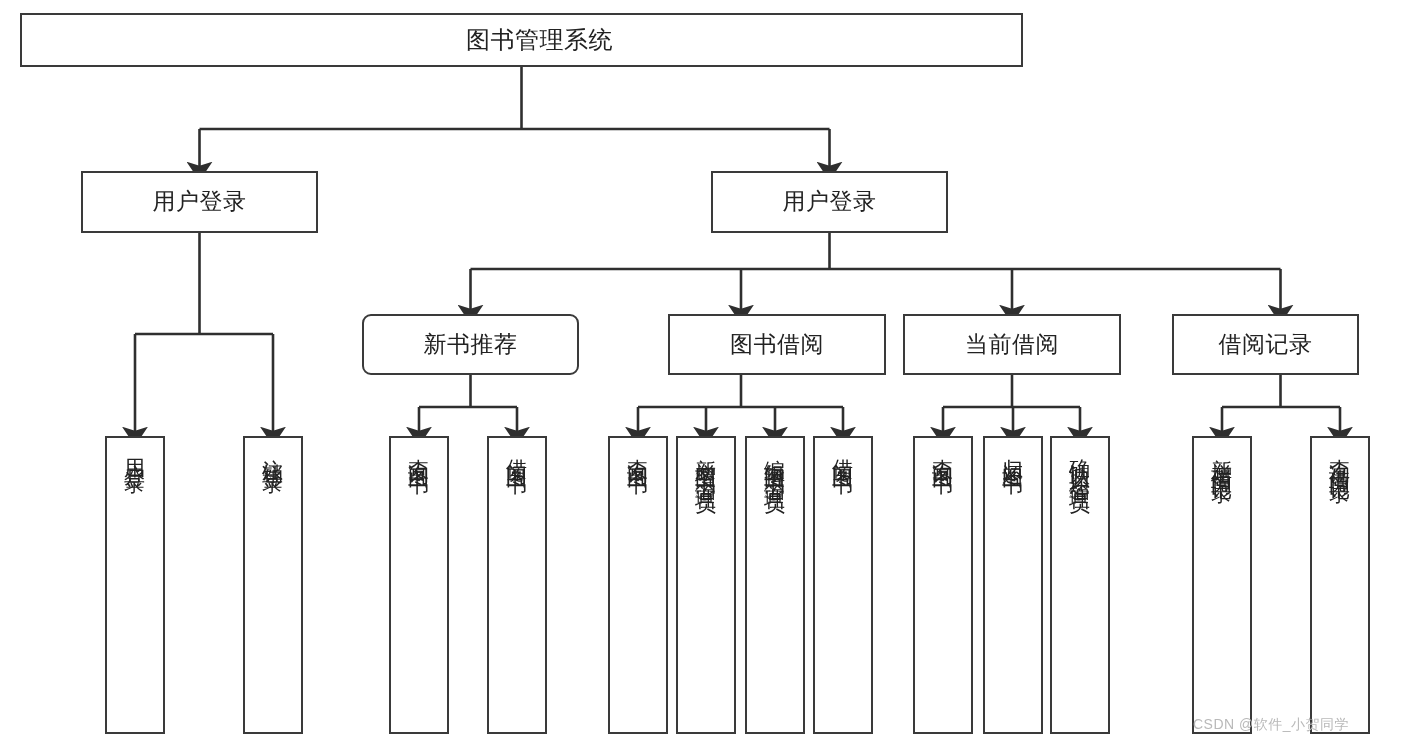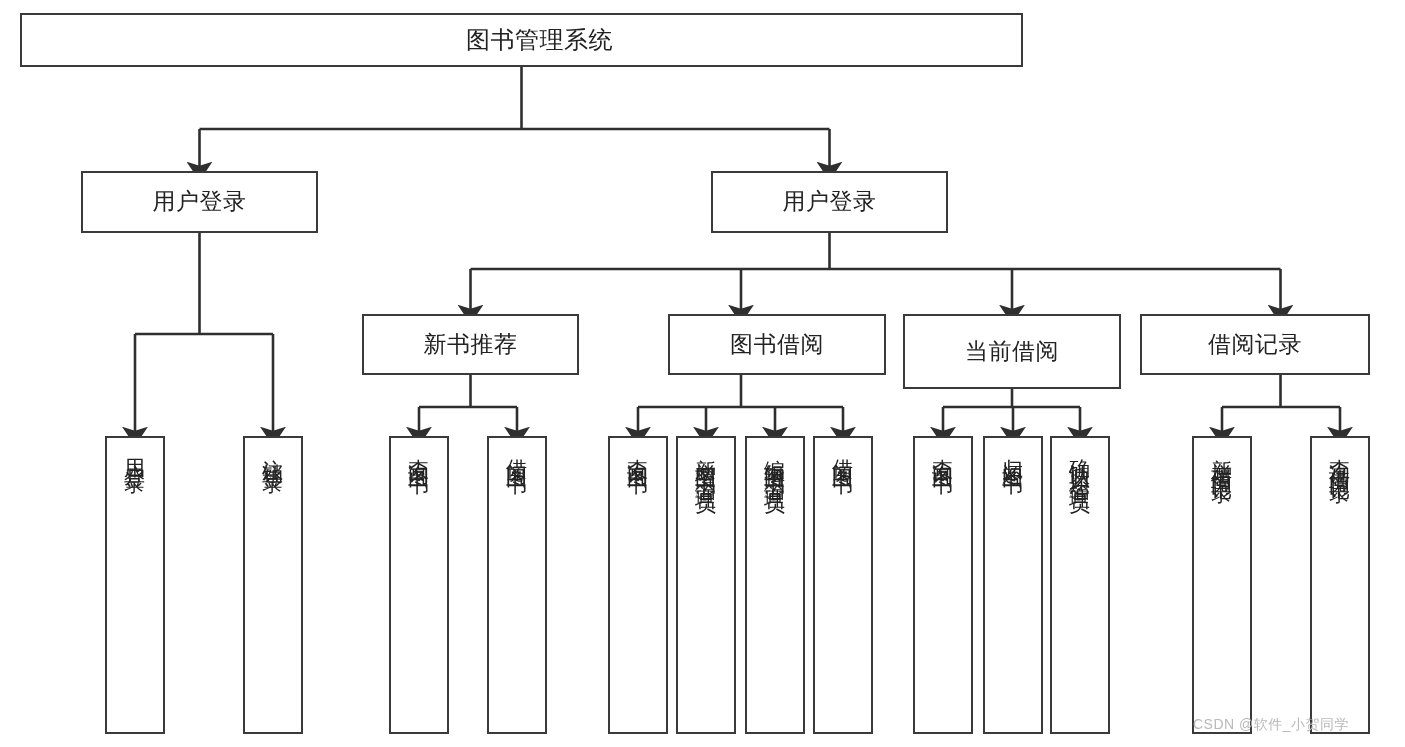--- a/index.html
+++ b/index.html
@@ -126,30 +126,30 @@
   <div id="nodes-layer">
       <div class="node horiz root" style="left: 20px; top: 13px; width: 1003px; height: 54px; padding-left: 36px;">
         <span class="node-label">图书管理系统</span>
       </div>
       <div class="node horiz" style="left: 81px; top: 171px; width: 237px; height: 62px;">
         <span class="node-label">用户登录</span>
       </div>
       <div class="node horiz" style="left: 711px; top: 171px; width: 237px; height: 62px;">
         <span class="node-label">用户登录</span>
       </div>
-      <div class="node horiz" style="left: 362px; top: 314px; width: 217px; height: 61px;">
+      <div class="node horiz" style="left: 362px; top: 314px; width: 217px; height: 61px; border-radius: 9px;">
         <span class="node-label">新书推荐</span>
       </div>
       <div class="node horiz" style="left: 632px; top: 314px; width: 218px; height: 61px; margin-left: 36px;">
         <span class="node-label">图书借阅</span>
       </div>
-      <div class="node horiz" style="left: 903px; top: 314px; width: 218px; height: 75px; text-align: right;">
+      <div class="node horiz" style="left: 903px; top: 314px; width: 218px; height: 61px; text-align: right;">
         <span class="node-label">当前借阅</span>
       </div>
-      <div class="node horiz" style="left: 1140px; top: 314px; width: 230px; height: 61px;">
+      <div class="node horiz" style="left: 1172px; top: 314px; width: 187px; height: 61px;">
         <span class="node-label">借阅记录</span>
       </div>
       <div class="node vert" style="left: 105px; top: 436px; width: 60px; height: 298px;">
         <span class="node-label">用户登录</span>
       </div>
       <div class="node vert" style="left: 243px; top: 436px; width: 60px; height: 298px;">
         <span class="node-label">注销登录</span>
       </div>
       <div class="node vert" style="left: 389px; top: 436px; width: 60px; height: 298px;">
         <span class="node-label">查询图书</span>

